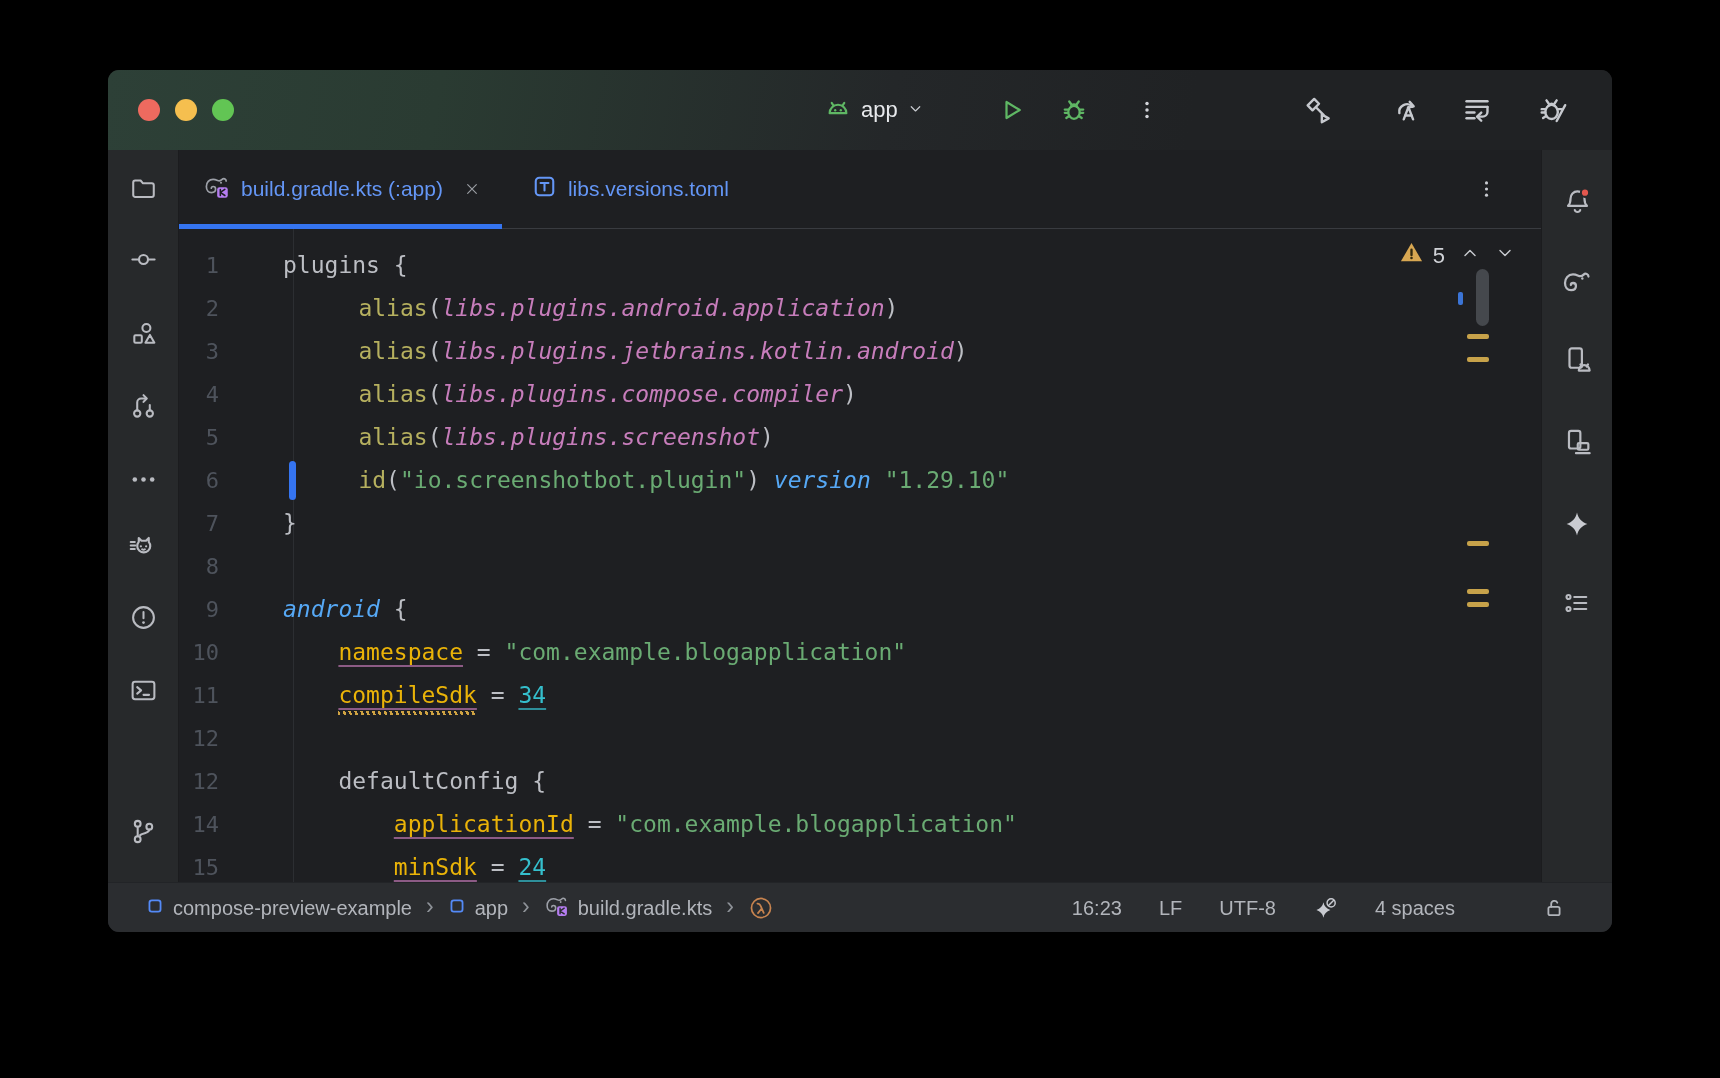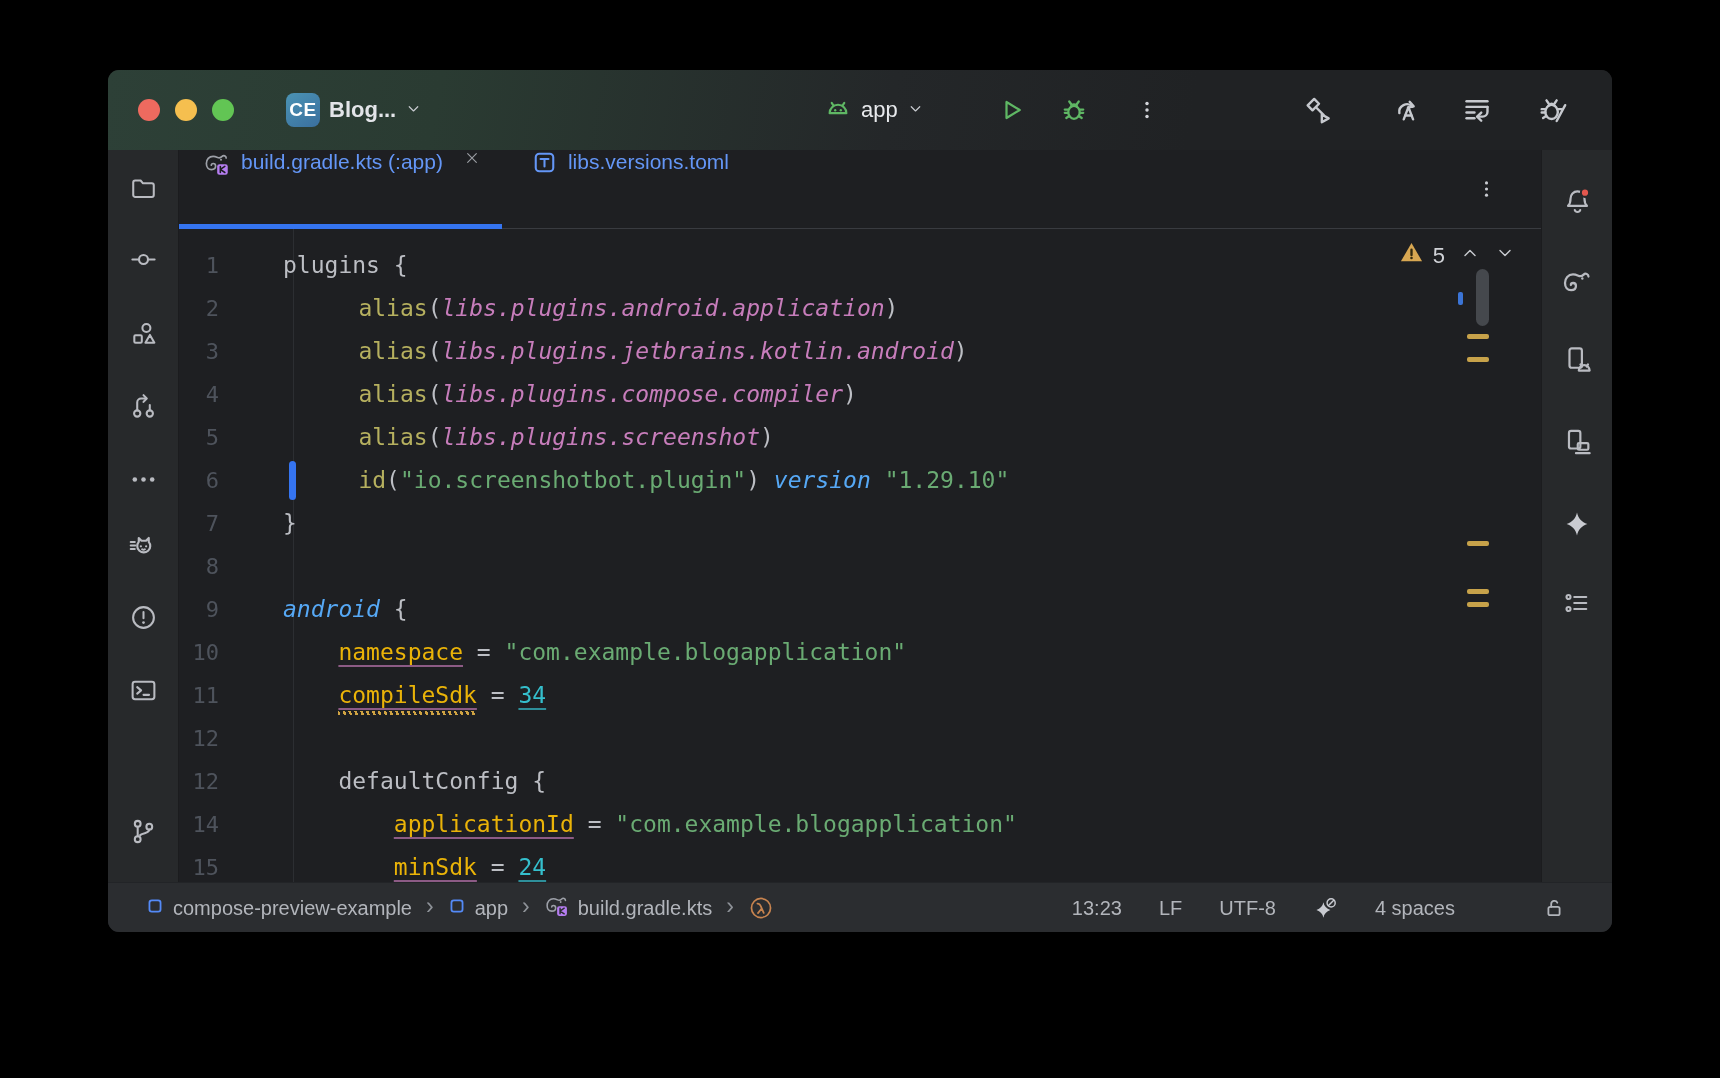--- a/index.html
+++ b/index.html
@@ -23,21 +23,21 @@
   
   .main{display:flex;height:732px;}
   .stripe{width:70px;background:#27292b;position:relative;flex:0 0 70px;}
   .stripe-l{border-right:1px solid #1b1c1e;}
   .stripe-r{border-left:1px solid #1b1c1e;}
   .sbtn{position:absolute;left:50%;transform:translateX(-50%);width:42px;height:42px;display:flex;align-items:center;justify-content:center;border-radius:9px;background:none;border:none;padding:0;}
   .editor-col{flex:1;display:flex;flex-direction:column;min-width:0;}
 
   
   .tabbar{height:78px;flex:0 0 78px;border-bottom:1px solid #393b40;display:flex;align-items:stretch;position:relative;background:#1e1f22;}
-  .tab{display:flex;gap:11px;padding:0 22px 0 24px;font-size:21px;color:#6496f6;position:relative;background:none;border:none;}
+  .tab{display:flex;align-items:center;gap:11px;padding:0 22px 0 24px;font-size:21px;color:#6496f6;position:relative;background:none;border:none;}
   .tab.active::after{content:"";position:absolute;left:0;right:0;bottom:-1px;height:5px;background:#3574f0;}
   .tab .closex{margin-left:10px;display:flex;}
   .tab-kebab{position:absolute;right:44px;top:50%;transform:translateY(-50%);}
 
   
   .editor{position:relative;flex:1;overflow:hidden;background:#1e1f22;}
   .gutter{position:absolute;left:0;top:15px;width:40px;text-align:right;font-family:"DejaVu Sans Mono",monospace;font-size:22px;line-height:43px;color:#4e535c;}
   .gsep{position:absolute;left:114px;top:0;bottom:0;width:1px;background:#2c2e32;}
   .code{position:absolute;left:104px;top:15px;font-family:"DejaVu Sans Mono",monospace;font-size:23px;line-height:43px;white-space:pre;color:#bcbec4;}
   .code-line{height:43px;}
@@ -69,27 +69,20 @@
 
 <div class="window">
 
   <div class="titlebar">
     <div class="traffic">
       <span class="light" style="background:#ee6a5f"></span>
       <span class="light" style="background:#f5bf4f"></span>
       <span class="light" style="background:#62c554"></span>
     </div>
 
-    <div class="tbgrp" style="left:178px">
-      <span class="pbadge">CE</span>
-      <span class="pname">Blog...</span>
-      <span><svg class="ic" width="17" height="17" viewBox="0 0 24 24">
-            <path d="M6 9.5l6 6 6-6"></path>
-          </svg></span>
-    </div>
 
 
     <div class="tbgrp" style="left:716px">
       <span><svg class="ic-green" width="28" height="28" viewBox="0 0 24 24">
             <path d="M4.8 16.4a7.2 7.2 0 0 1 14.4 0z"></path>
             <path d="M8 9.8 6.6 7.6M16 9.8l1.4-2.2"></path>
             <circle cx="9.6" cy="13.9" r="1" fill="#5fb764" stroke="none"></circle>
             <circle cx="14.4" cy="13.9" r="1" fill="#5fb764" stroke="none"></circle>
           </svg></span>
       <span class="rcfg">app</span>
@@ -380,21 +373,21 @@
       <span class="csep">›</span>
       <button class="crumb">
         <svg width="26" height="26" viewBox="0 0 24 24">
             <circle cx="12" cy="12" r="8.8" fill="none" stroke="#c8844f" stroke-width="1.6"></circle>
             <path d="M8.7 7.9c1.6-.3 2.4.7 3 2.2l2.8 6.4M12.6 12.5 9.2 16.7" fill="none" stroke="#c8844f" stroke-width="1.6" stroke-linecap="round"></path>
           </svg>
       </button>
     </div>
 
     <div class="sright">
-      <button class="sitem">13:23</button>
+      <button class="sitem">16:23</button>
       <button class="sitem">LF</button>
       <button class="sitem">UTF-8</button>
       <button class="sitem">
         <svg width="25" height="25" viewBox="0 0 24 24">
             <path d="M10 6c.7 3.7 3 6.2 6.7 7.4-3.7 1.2-6 3.7-6.7 7.4-.7-3.7-3-6.2-6.7-7.4C7 12.2 9.3 9.7 10 6z" fill="#c9cbd1"></path>
             <circle cx="17.4" cy="6.6" r="3.9" fill="#2b2d30" stroke="#c9cbd1" stroke-width="1.4"></circle>
             <path d="M14.9 9.1l5-5" stroke="#c9cbd1" stroke-width="1.4" stroke-linecap="round"></path>
           </svg>
       </button>
       <button class="sitem">4 spaces</button>

